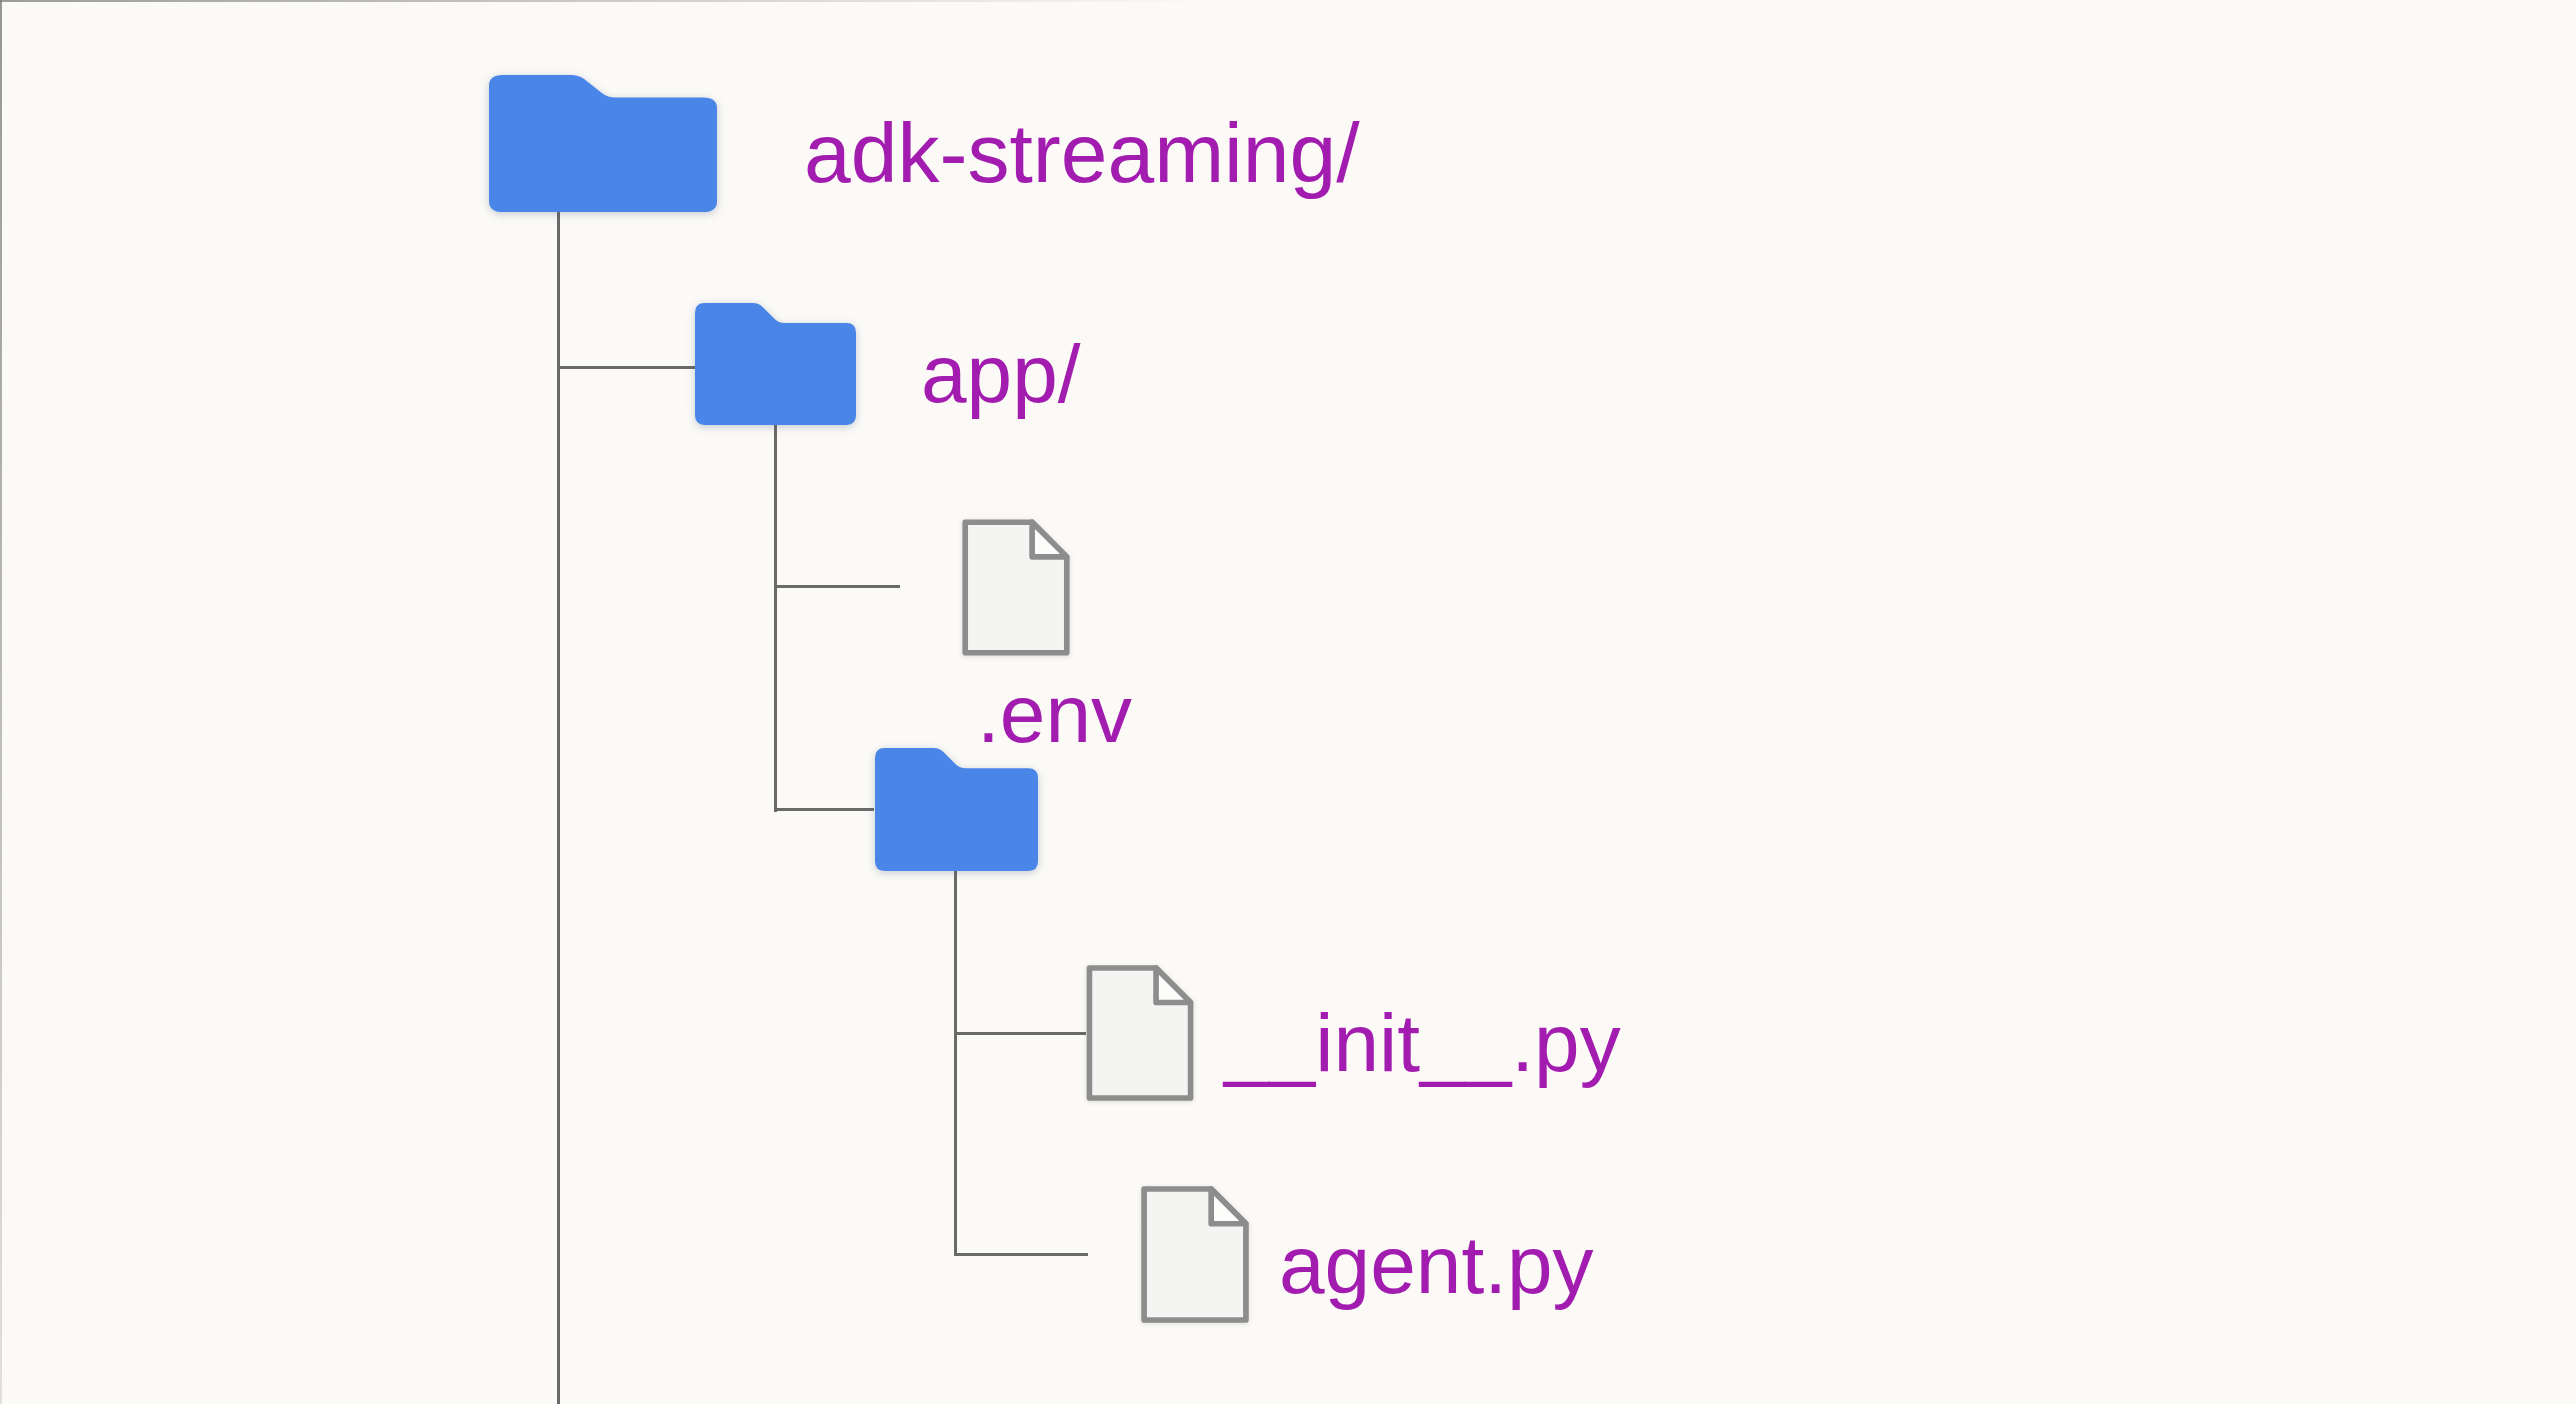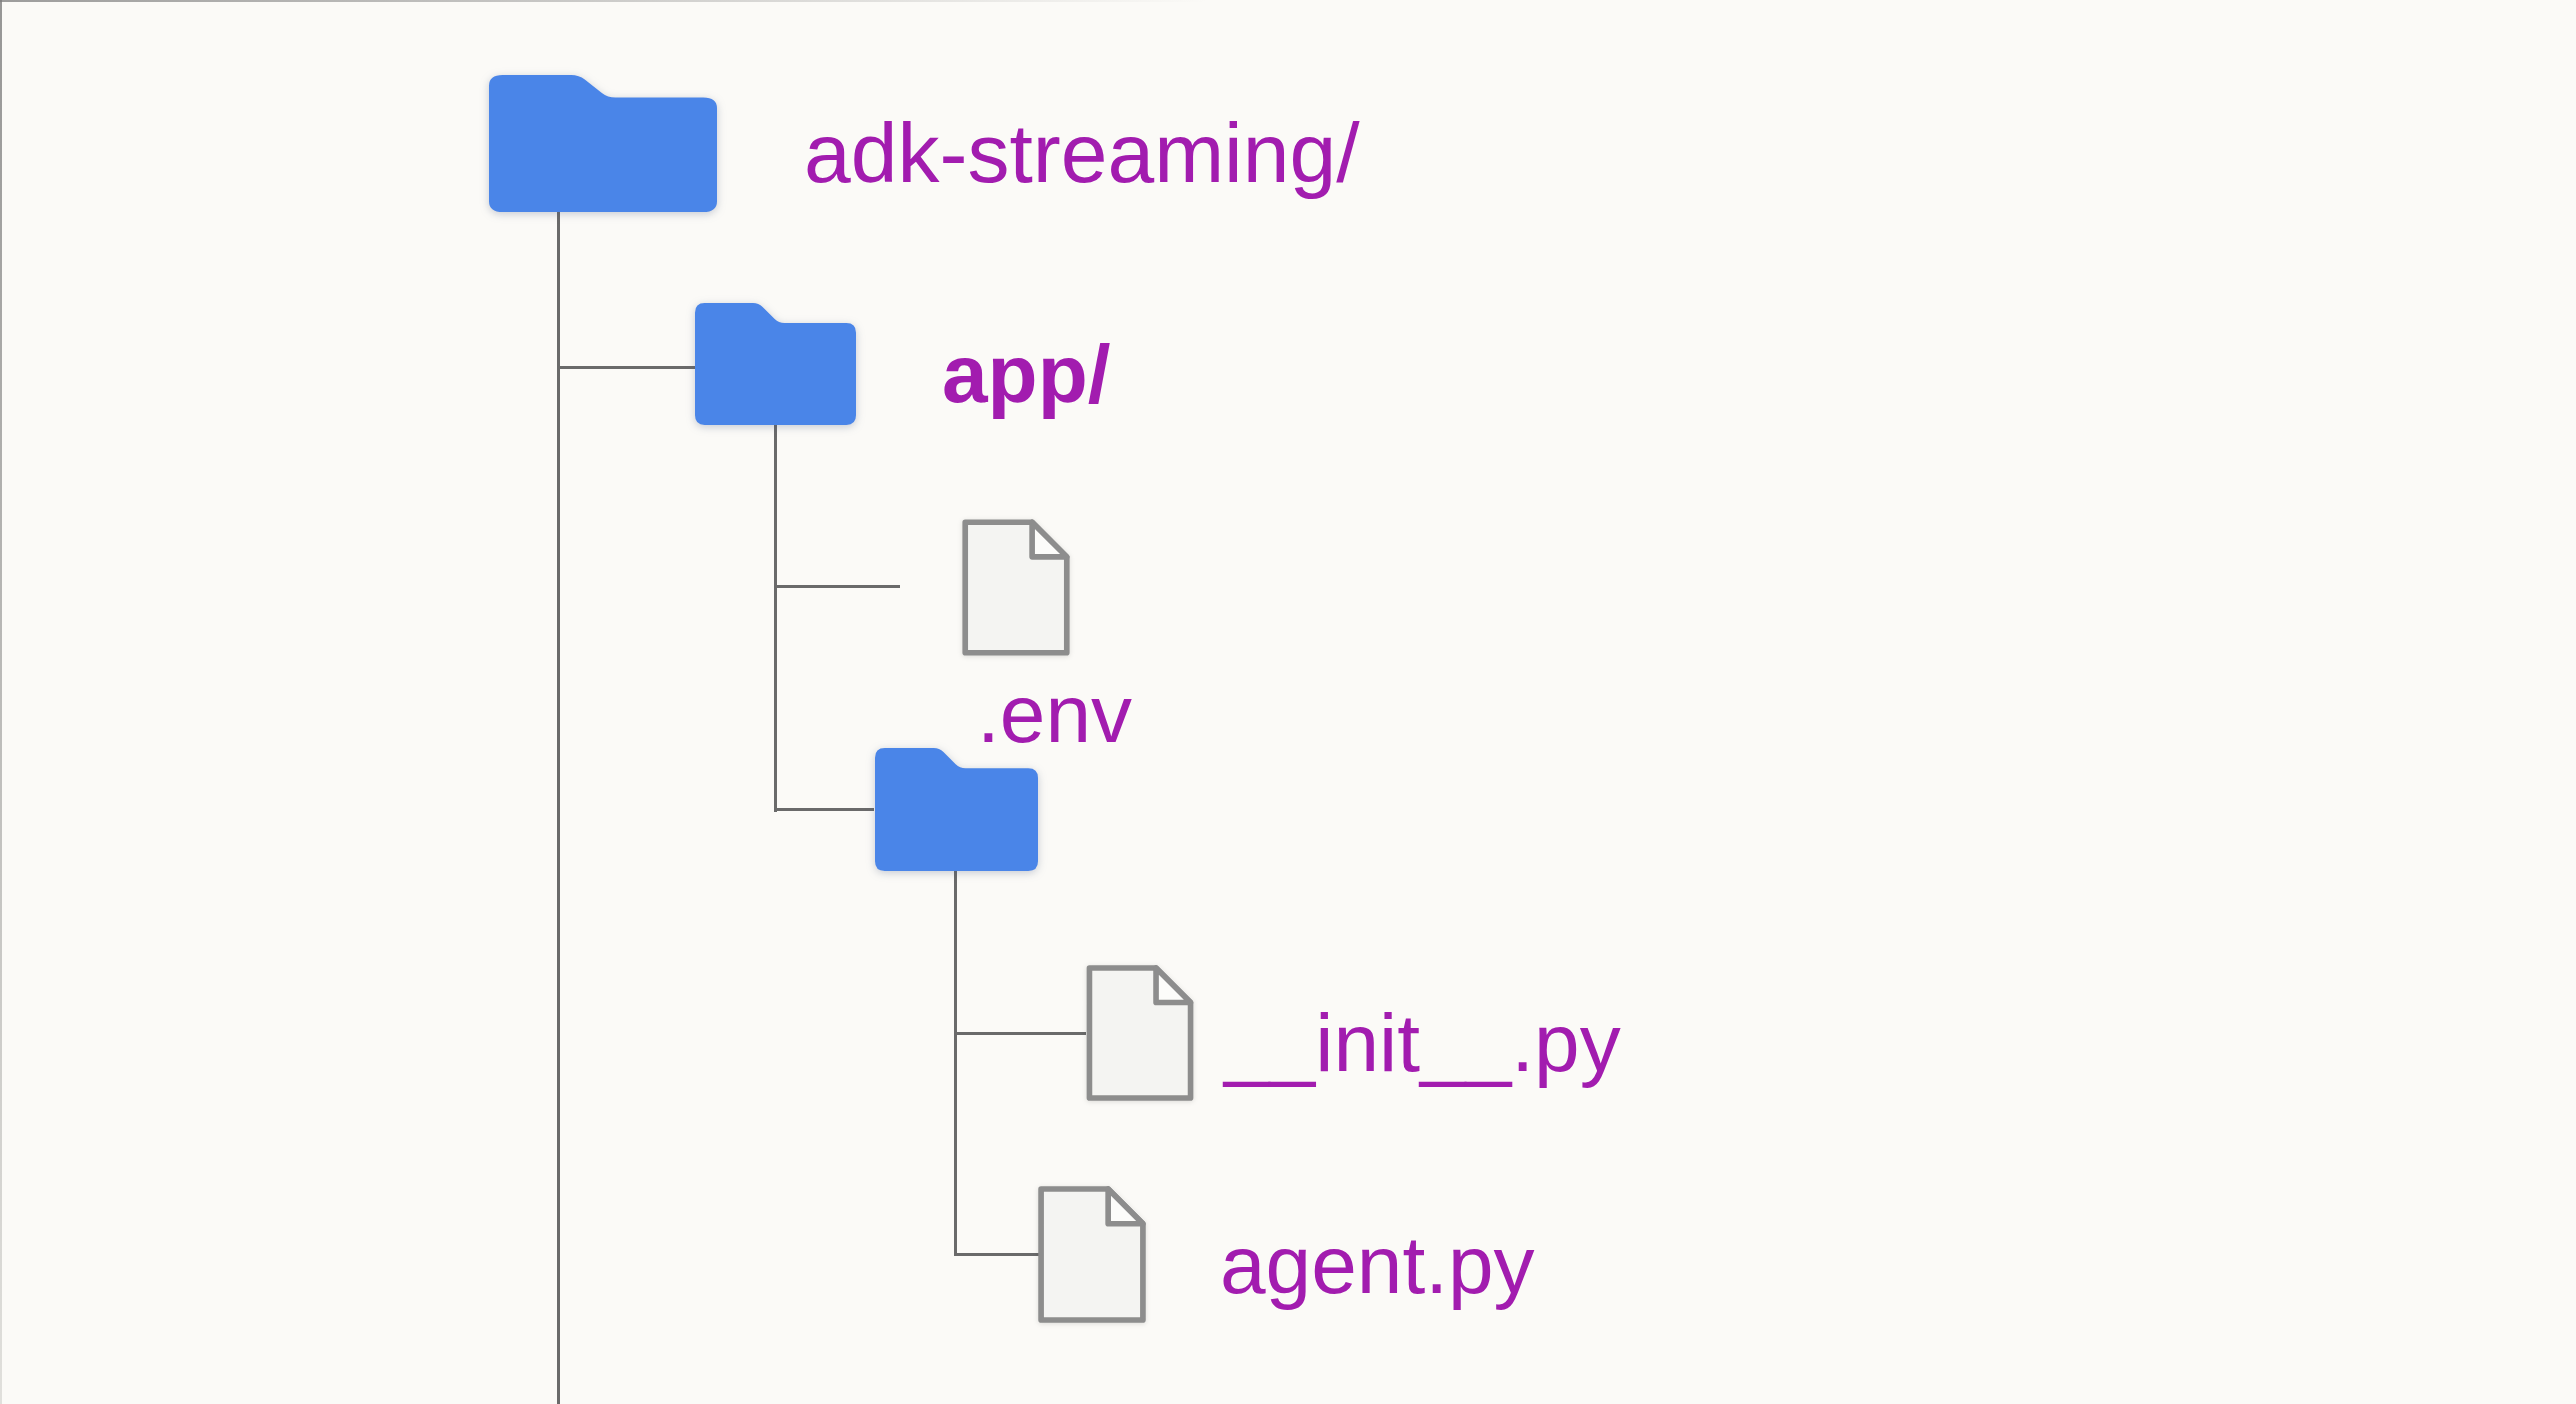--- a/index.html
+++ b/index.html
@@ -52,28 +52,28 @@
     color: #a21caf;
     font-size: 82px;
     white-space: nowrap;
     transform: translateY(9.7px);
     text-align: right;
   }
 
   .row-root   { left: 489px;  top: 75px; }
   .row-root .label   { font-size: 84px; margin-left: 87px; }
   .row-app    { left: 695px;  top: 303px; }
-  .row-app .label    { margin-left: 86px; font-weight: bold; }
+  .row-app .label    { margin-left: 65px; }
   .row-env    { left: 900px; top: 518px; flex-direction: column; }
   .row-env .label    { margin-left: 77px; }
   .row-google { left: 875px; top: 748px; }
   .row-google .label { margin-left: 51px; }
   .row-init   { left: 1086px; top: 964px; }
   .row-init .label   { margin-left: 30px; }
-  .row-agent  { left: 1037px; top: 1185px; gap: 44px; }
+  .row-agent  { left: 1140px; top: 1185px; }
   .row-agent .label  { margin-left: 29px; }
 </style>
 </head>
 <body>
 
 <div class="frame-left"></div>
 <div class="frame-top"></div>
 
 <div class="line v trunk-line"></div>
 <div class="line h app-branch"></div>

